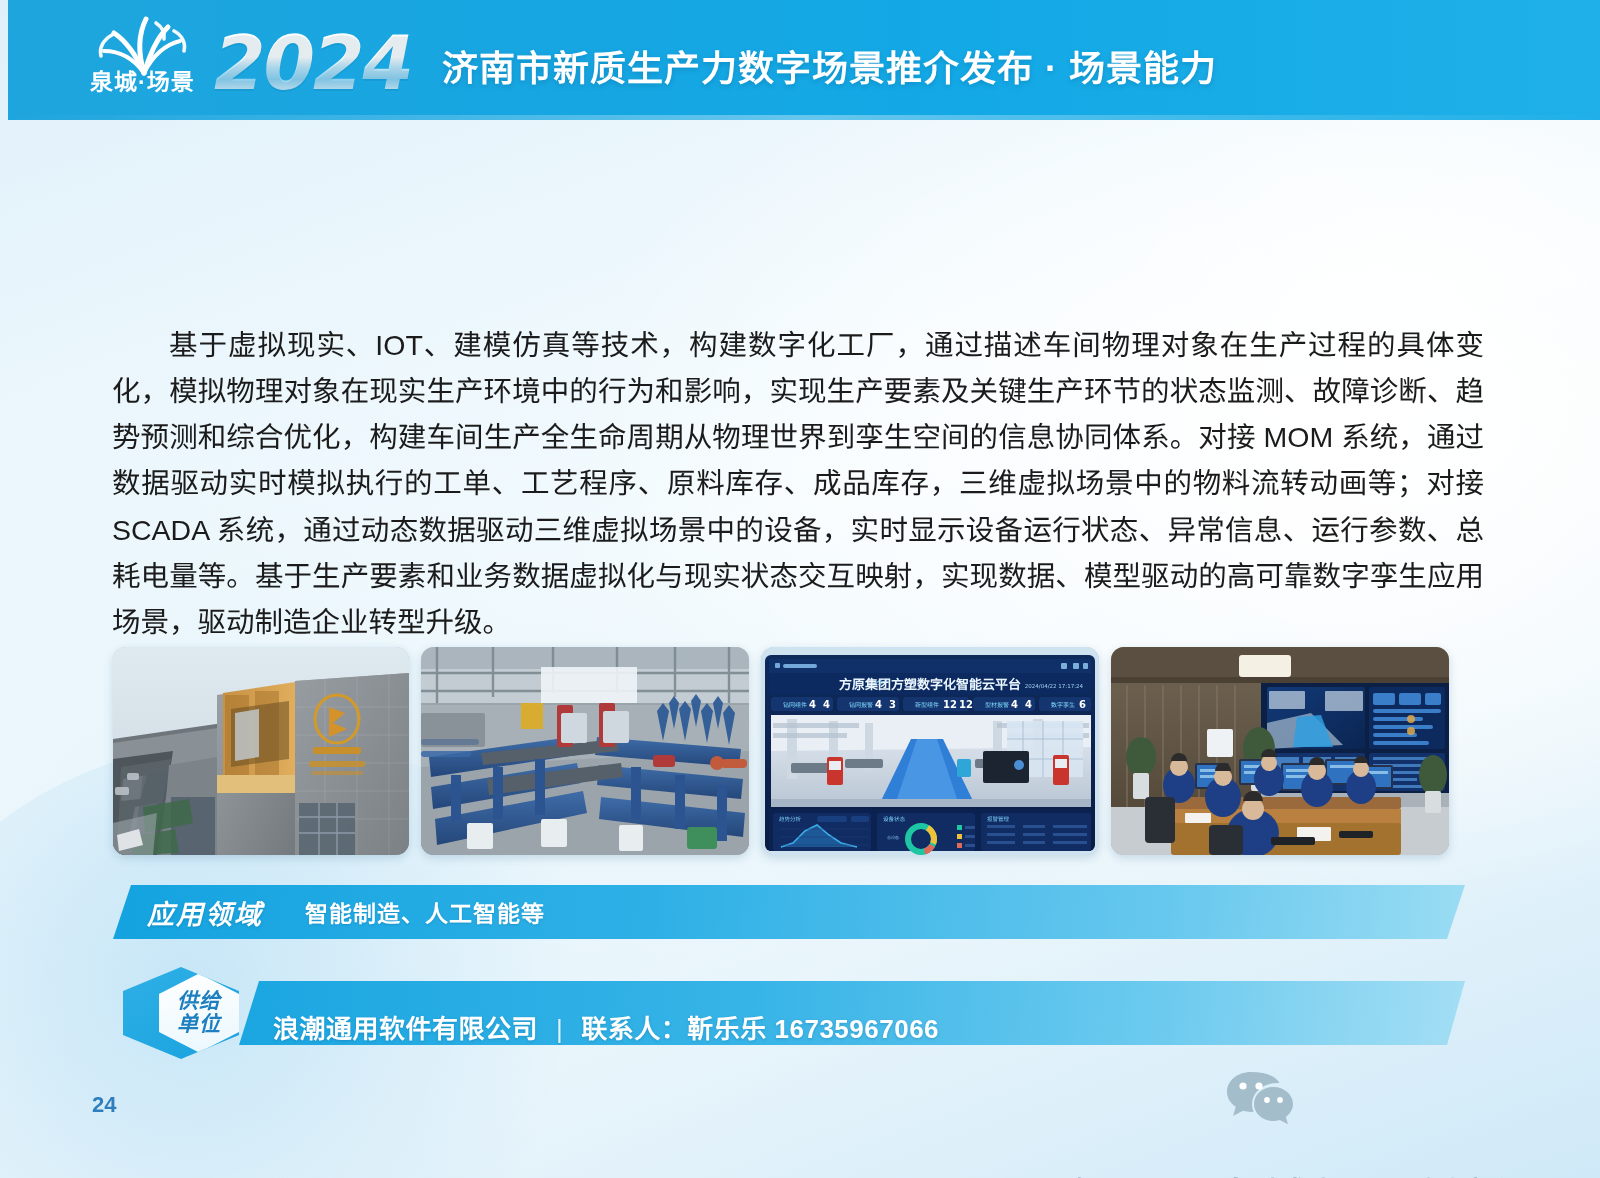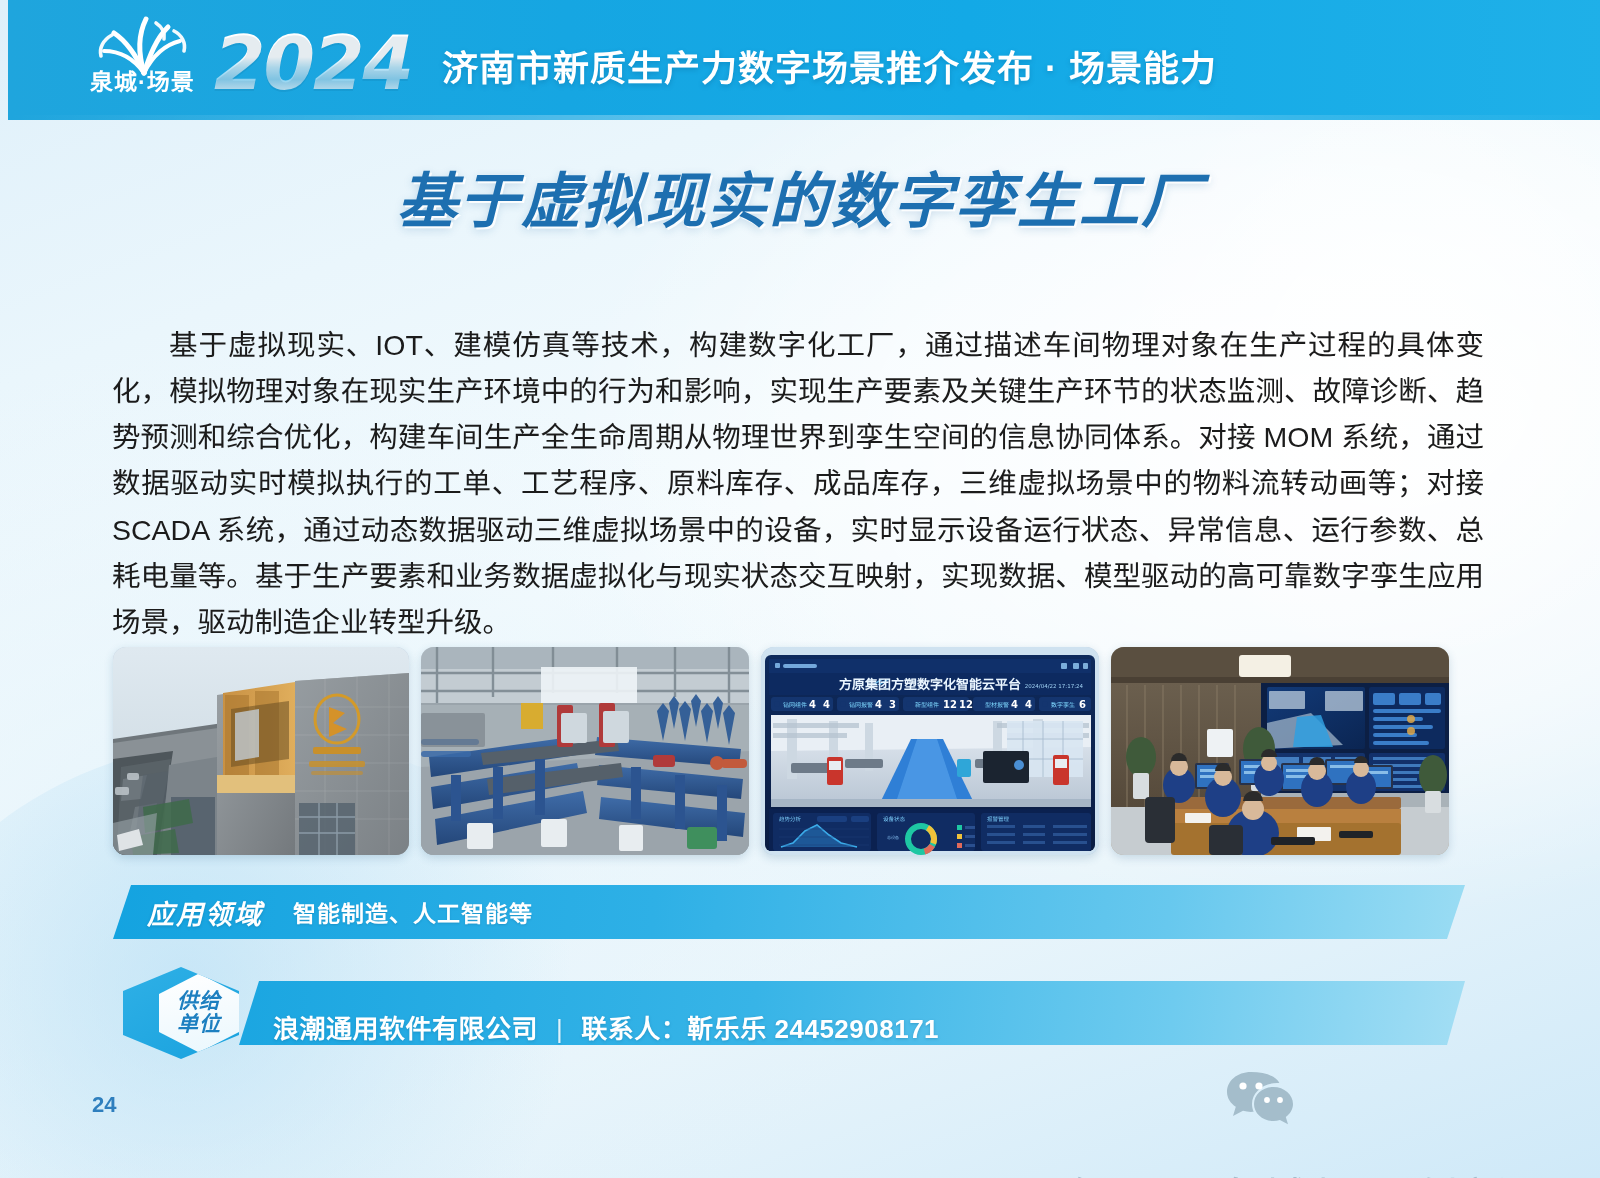--- a/index.html
+++ b/index.html
@@ -127,21 +127,21 @@
     position:absolute; left:113px; top:885px; width:1352px; height:54px;
     background:linear-gradient(95deg,#14a3e0 0%,#2eb0e6 40%,#67c8ee 78%,#9adcf3 100%);
     clip-path:polygon(18px 0, 1352px 0, 1334px 54px, 0 54px);
     display:flex; align-items:center;
   }
   .app-label {
     margin-left:34px; font-size:27px; font-weight:800; font-style:italic;
     color:#ffffff; letter-spacing:2px; text-shadow:0 1px 3px rgba(8,84,126,.30);
   }
   .app-value {
-    margin-left:30px; font-size:23px; font-weight:700; color:#ffffff;
+    margin-left:42px; font-size:23px; font-weight:700; color:#ffffff;
     letter-spacing:1px; text-shadow:0 1px 2px rgba(8,84,126,.25);
   }
 
   
   #supplier-row { position:absolute; left:113px; top:967px; width:1352px; height:92px; }
   .sup-band {
     position:absolute; left:126px; top:14px; width:1226px; height:64px;
     background:linear-gradient(95deg,#1ba6e1 0%,#37b4e7 42%,#6ecbef 76%,#a3def4 100%);
     clip-path:polygon(20px 0, 1226px 0, 1208px 64px, 0 64px);
   }
@@ -215,21 +215,20 @@
           </g>
         </svg>
         <div class="logo-word">泉城·场景</div>
       </div>
 
       <div class="year-2024">2024</div>
       <div class="hdr-title">济南市新质生产力数字场景推介发布 · 场景能力</div>
     </div>
   </div>
 
-  <div id="main-title">基于虚拟现实的数字孪生工厂</div>
 
 
   <div id="body-text">基于虚拟现实、IOT、建模仿真等技术，构建数字化工厂，通过描述车间物理对象在生产过程的具体变化，模拟物理对象在现实生产环境中的行为和影响，实现生产要素及关键生产环节的状态监测、故障诊断、趋势预测和综合优化，构建车间生产全生命周期从物理世界到孪生空间的信息协同体系。对接 MOM 系统，通过数据驱动实时模拟执行的工单、工艺程序、原料库存、成品库存，三维虚拟场景中的物料流转动画等；对接 SCADA 系统，通过动态数据驱动三维虚拟场景中的设备，实时显示设备运行状态、异常信息、运行参数、总耗电量等。基于生产要素和业务数据虚拟化与现实状态交互映射，实现数据、模型驱动的高可靠数字孪生应用场景，驱动制造企业转型升级。</div>
 
   <div id="photo-strip">
 
     <div class="photo p1">
       <svg viewBox="0 0 296 208" preserveAspectRatio="none" aria-hidden="true">
         <defs>
           <linearGradient id="sky1" x1="0" y1="0" x2="0" y2="1">
@@ -710,21 +709,21 @@
     <div class="sup-band"></div>
     <div class="sup-hex">
       <div class="sup-hex-inner">
         <span>供给</span>
         <span>单位</span>
       </div>
     </div>
     <div class="sup-text">
       <span>浪潮通用软件有限公司</span>
       <span class="sup-sep">|</span>
-      <span>联系人：靳乐乐 24452908171</span>
+      <span>联系人：靳乐乐 16735967066</span>
     </div>
   </div>
 
   <div id="page-num">24</div>
 
   <div id="footer-brand">
     <span class="wechat">
       <svg width="68" height="58" viewBox="0 0 68 58" aria-hidden="true">
         <g fill="#a4bdcb">
           <path d="M25 4 C11 4 1 13 1 24 c0 6 3.4 11.3 8.8 14.8 L7 48 l10-5.2 c2.5 .7 5.2 1.1 8 1.1

